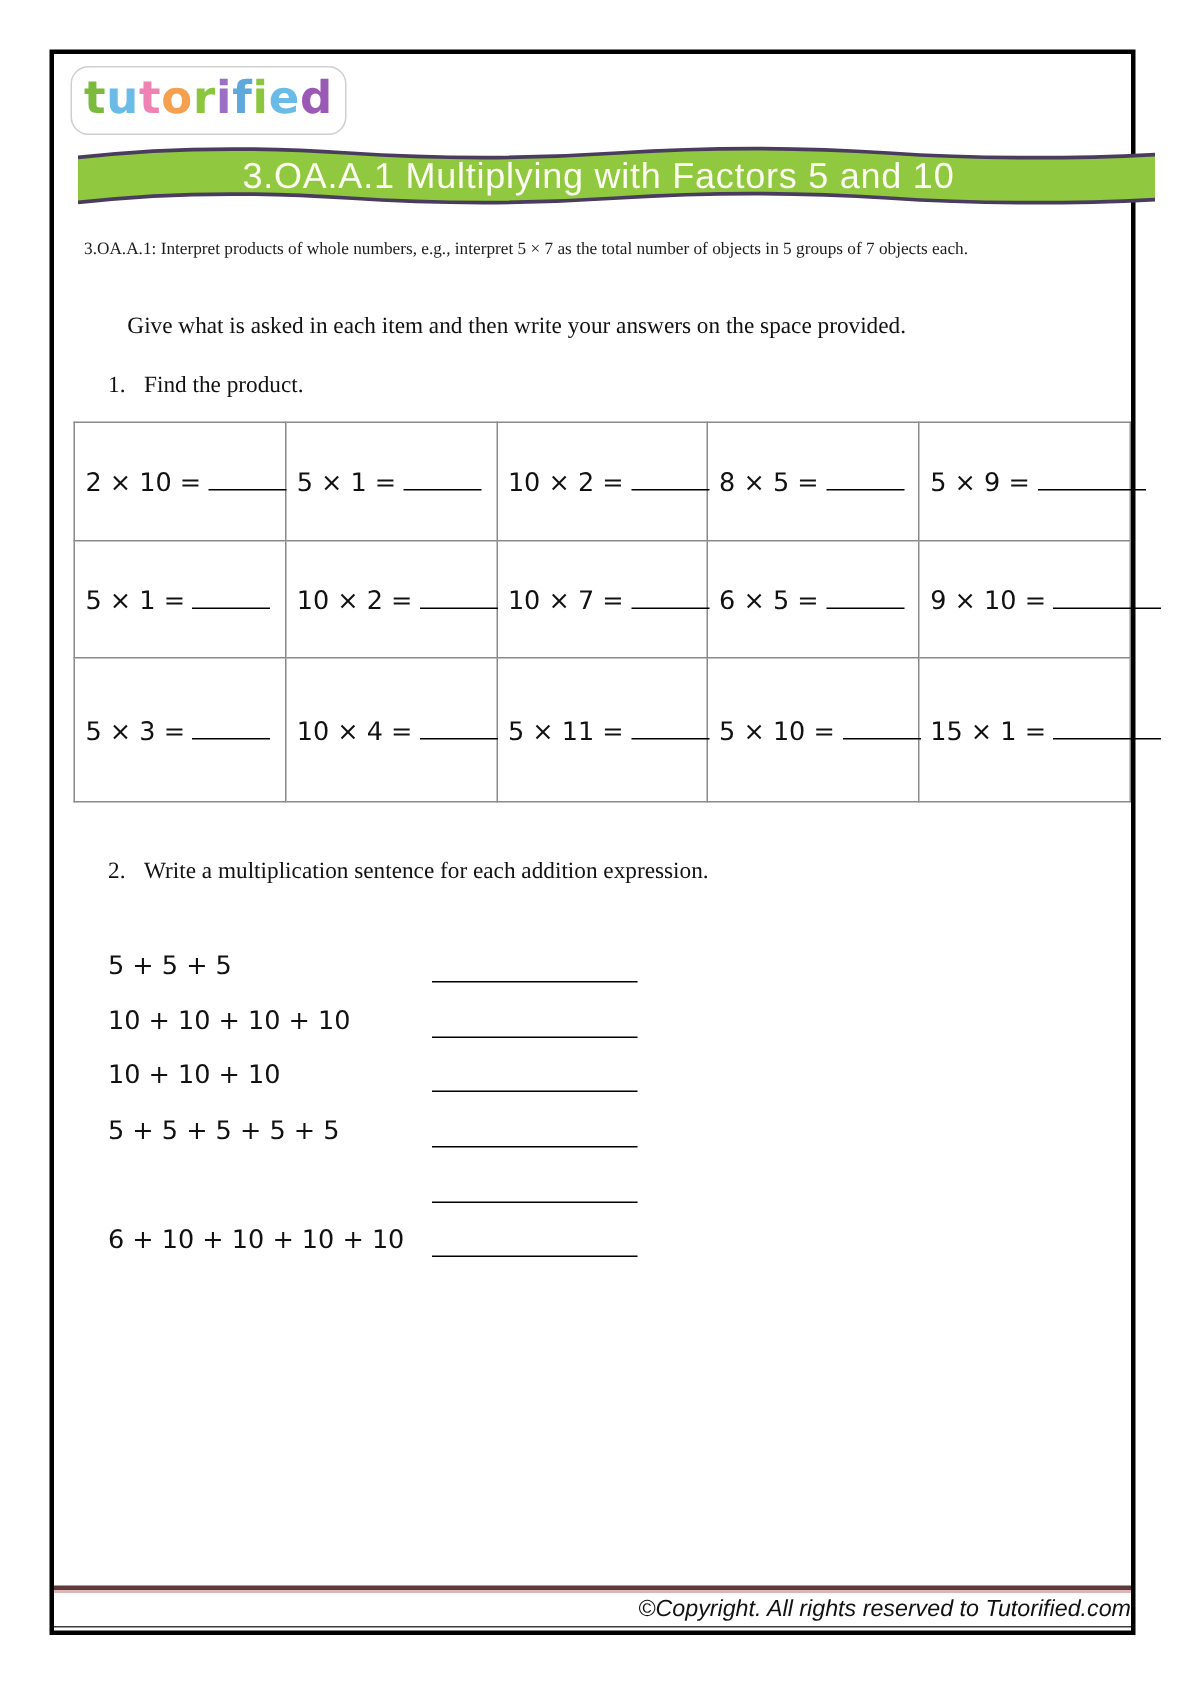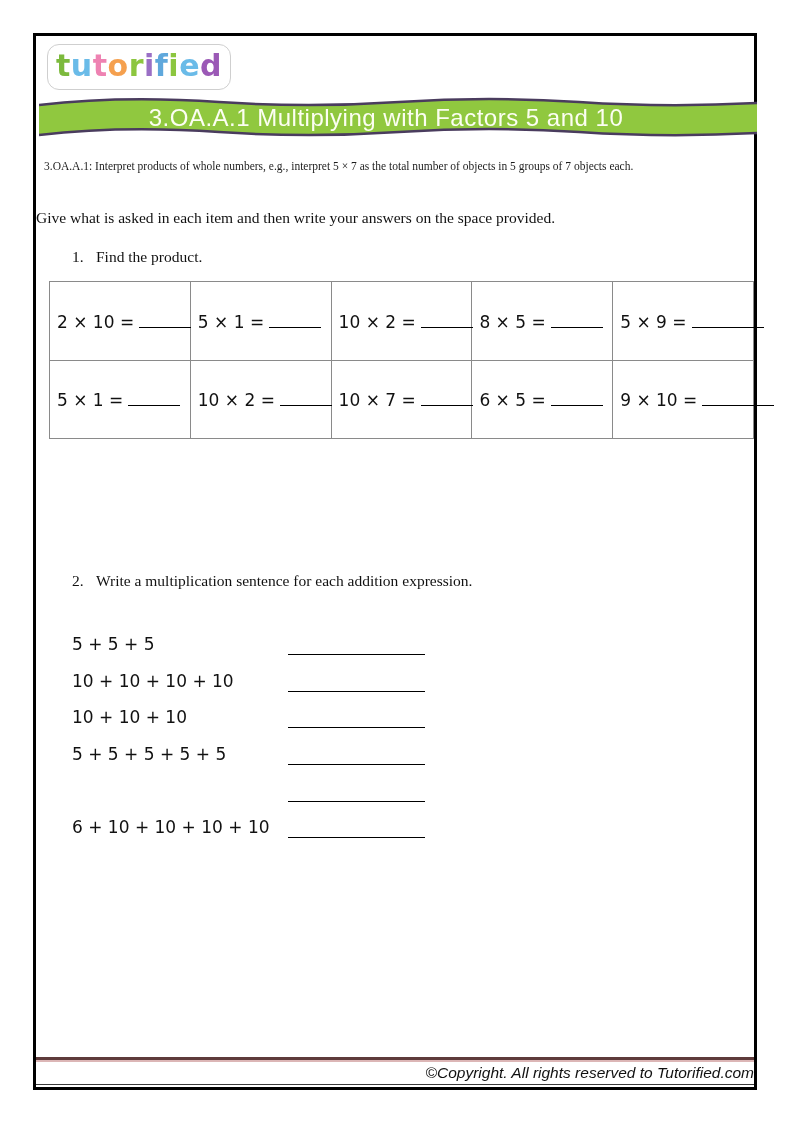--- a/index.html
+++ b/index.html
@@ -25,39 +25,39 @@
     display: flex; align-items: center;
     background: #fff;
   }
   .logo span {
     font-family: "DejaVu Sans", sans-serif;
     font-weight: bold; font-size: 30px; line-height: 1;
     letter-spacing: 0.5px;
   }
   
   .banner {
-    position: absolute; left: 3px; top: 58px;
+    position: absolute; left: 16px; top: 58px;
     width: 694px; height: 48px;
   }
   .banner svg { position: absolute; left: 0; top: 0; width: 718px; height: 48px; }
   .banner-title {
     position: absolute; left: 0; top: 0; width: 100%; height: 100%;
     display: flex; align-items: center; justify-content: center;
     font-family: "Liberation Sans", sans-serif;
     font-size: 24px; letter-spacing: 0.5px;
   }
   
   .standard-note {
-    position: absolute; left: 8px; top: 124px; width: 706px;
+    position: absolute; left: 20px; top: 124px; width: 706px;
     font-size: 11.5px; color: #1c1c1c;
   }
   
   .instructions {
     position: absolute; left: 0; top: 173px; width: 568px;
-    text-align: left; font-size: 15.5px;
+    text-align: right; font-size: 15.5px;
   }
   
   .q-label { position: absolute; left: 36px; font-size: 15.5px; display: flex; }
   .q-label .q-num { width: 24px; }
   #q1-label { top: 212px; }
   #q2-label { top: 536px; }
   
   table.q1-table {
     position: absolute; left: 13px; top: 245px;
     width: 705px; table-layout: fixed;
@@ -148,20 +148,27 @@
         <td><span>8 × 5 =</span><span class="blank"></span></td>
         <td><span>5 × 9 =</span><span class="blank"></span></td>
       </tr>
       <tr>
         <td><span>5 × 1 =</span><span class="blank"></span></td>
         <td><span>10 × 2 =</span><span class="blank"></span></td>
         <td><span>10 × 7 =</span><span class="blank"></span></td>
         <td><span>6 × 5 =</span><span class="blank"></span></td>
         <td><span>9 × 10 =</span><span class="blank"></span></td>
       </tr>
+      <tr>
+        <td><span>5 × 3 =</span><span class="blank"></span></td>
+        <td><span>10 × 4 =</span><span class="blank"></span></td>
+        <td><span>5 × 11 =</span><span class="blank"></span></td>
+        <td><span>5 × 10 =</span><span class="blank"></span></td>
+        <td><span>15 × 1 =</span><span class="blank"></span></td>
+      </tr>
     </tbody>
   </table>
 
   <div class="q-label" id="q2-label">
     <span class="q-num">2.</span>
     <span>Write a multiplication sentence for each addition expression.</span>
   </div>
 
   <div class="q2-list">
     <div class="q2-row">

